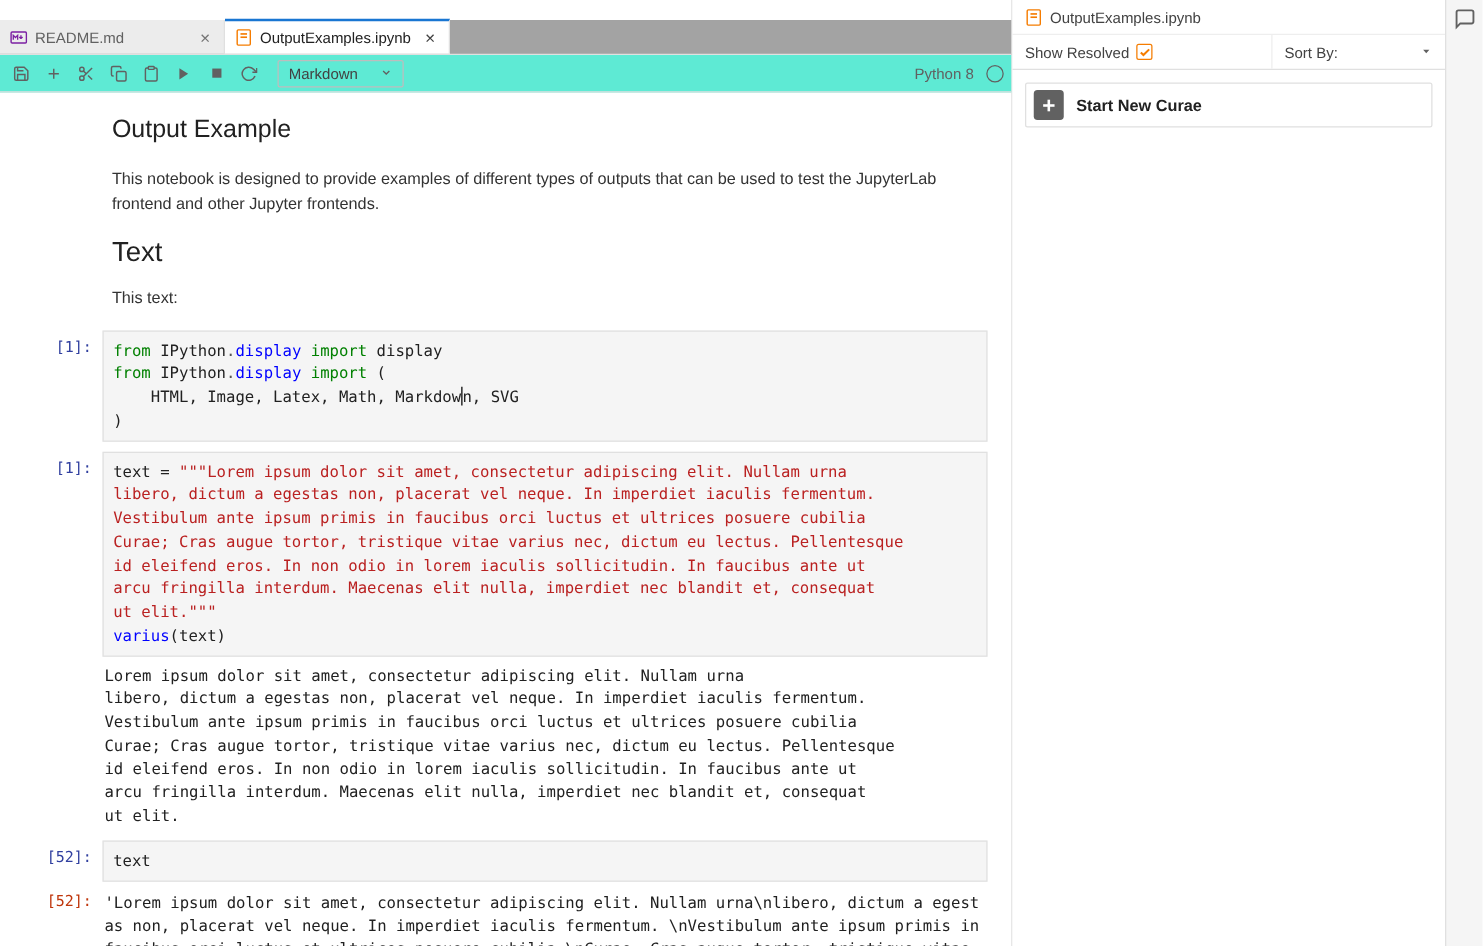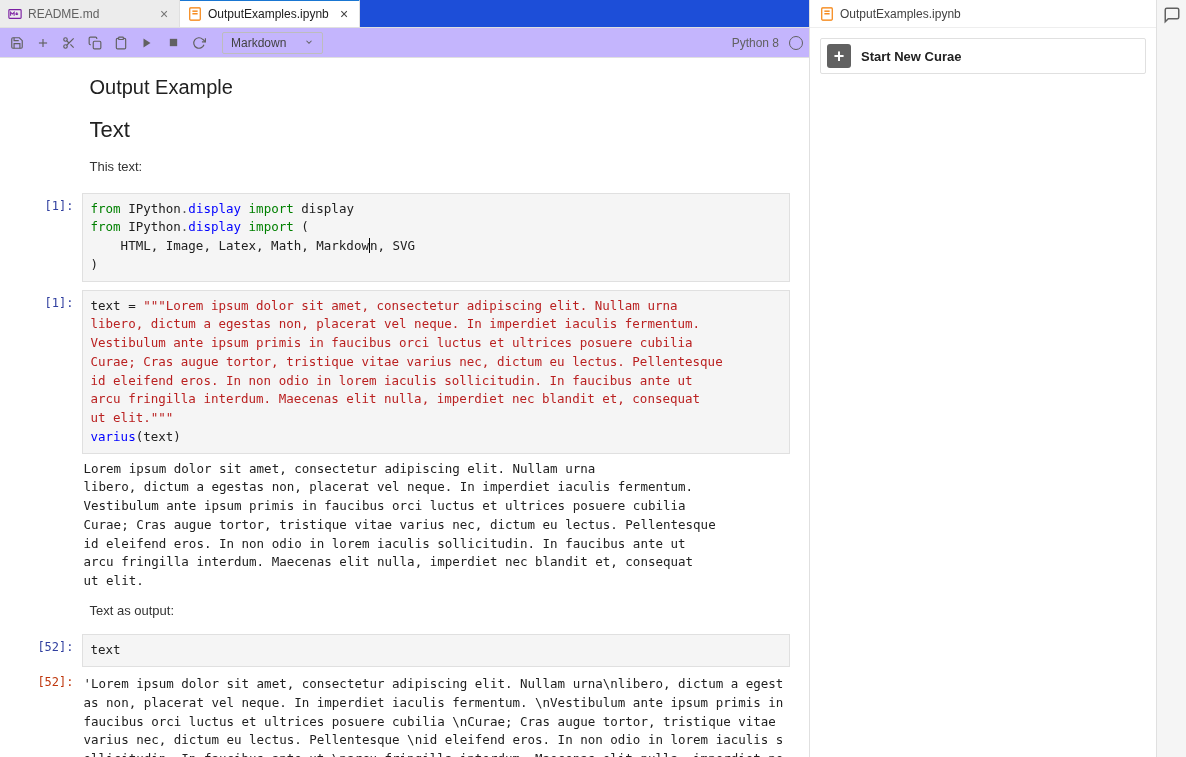--- a/index.html
+++ b/index.html
@@ -17,24 +17,25 @@
   .main {
     flex: 0 0 810px;
     border-right: 1px solid #e0e0e0;
     display: flex;
     flex-direction: column;
     height: 100%;
   }
   
   .tab-bar {
     height: 28px;
-    background: #1d4ed8;
+    background: #a3a3a3;
     border-bottom: 1px solid #e0e0e0;
     display: flex;
     align-items: stretch;
+    margin-top: 16px;
   }
   .tab {
     min-width: 180px;
     display: flex;
     align-items: center;
     padding: 0 8px;
     border-right: 1px solid #e0e0e0;
     background: #ececec;
     color: #616161;
     gap: 6px;
@@ -54,21 +55,21 @@
   }
   .tab.active .close { color: #424242; }
   
   .toolbar {
     height: 30px;
     border-bottom: 1px solid #e0e0e0;
     display: flex;
     align-items: center;
     padding: 0 6px;
     gap: 4px;
-    background: #c4b5fd;
+    background: #5eead4;
   }
   .tbtn {
     width: 22px; height: 22px;
     display: flex; align-items: center; justify-content: center;
     color: #616161;
     border-radius: 2px;
   }
   .cell-type {
     margin-left: 8px;
     border: 1px solid #bdbdbd;
@@ -293,20 +294,21 @@
     <div class="toolbar-spacer"></div>
     <span class="kernel-name">Python 8</span>
     <span class="kernel-status"></span>
   </div>
 
   <div class="nb-body">
     <div class="nb-inner">
 
       <div class="md-block">
         <h1>Output Example</h1>
+        <p>This notebook is designed to provide examples of different types of outputs that can be used to test the JupyterLab frontend and other Jupyter frontends.</p>
       </div>
 
       <div class="md-block md-cell active">
         <h2>Text</h2>
         <p>This text:</p>
       </div>
 
       <div class="cell">
         <div class="prompt">[1]:</div>
         <div class="cell-body">
@@ -331,23 +333,20 @@
           <div class="output-box">Lorem ipsum dolor sit amet, consectetur adipiscing elit. Nullam urna
 libero, dictum a egestas non, placerat vel neque. In imperdiet iaculis fermentum.
 Vestibulum ante ipsum primis in faucibus orci luctus et ultrices posuere cubilia
 Curae; Cras augue tortor, tristique vitae varius nec, dictum eu lectus. Pellentesque
 id eleifend eros. In non odio in lorem iaculis sollicitudin. In faucibus ante ut
 arcu fringilla interdum. Maecenas elit nulla, imperdiet nec blandit et, consequat
 ut elit.</div>
         </div>
       </div>
 
-      <div class="md-block" style="margin-top:6px;margin-bottom:12px;">
-        <p>Text as output:</p>
-      </div>
 
       <div class="cell" style="margin-bottom:2px;">
         <div class="prompt">[52]:</div>
         <div class="cell-body">
           <div class="code-box" id="code3">text</div>
         </div>
       </div>
       <div class="cell">
         <div class="prompt out">[52]:</div>
         <div class="cell-body">
@@ -363,20 +362,36 @@
   <div class="side-header">
     <span class="icon">
       <svg viewBox="0 0 16 16">
             <rect x="2" y="1" width="12" height="14" rx="1" fill="none" stroke="#f57c00" stroke-width="1.3"></rect>
             <rect x="5" y="4" width="6" height="1.5" fill="#f57c00"></rect>
             <rect x="5" y="7" width="6" height="1.5" fill="#f57c00"></rect>
           </svg>
     </span>
     <span>OutputExamples.ipynb</span>
   </div>
+  <div class="side-filter">
+    <div class="left">
+      <span>Show Resolved</span>
+      <span class="chk">
+        <svg viewBox="0 0 24 24" fill="none" stroke="#f57c00" stroke-width="4">
+              <polyline points="20 6 9 17 4 12"></polyline>
+            </svg>
+      </span>
+    </div>
+    <div class="right">
+      <span>Sort By:</span>
+      <span><svg width="10" height="10" viewBox="0 0 24 24" fill="#616161">
+              <polygon points="6 9 18 9 12 16"></polygon>
+            </svg></span>
+    </div>
+  </div>
   <div class="newthread">
     <span class="plusbtn">+</span>
     <span>Start New Curae</span>
   </div>
 </div>
 
 <div class="chat-rail">
   <span>
     <svg width="18" height="18" viewBox="0 0 24 24" fill="none" stroke="#616161" stroke-width="2">
           <path d="M21 15a2 2 0 0 1-2 2H7l-4 4V5a2 2 0 0 1 2-2h14a2 2 0 0 1 2 2z"></path>

